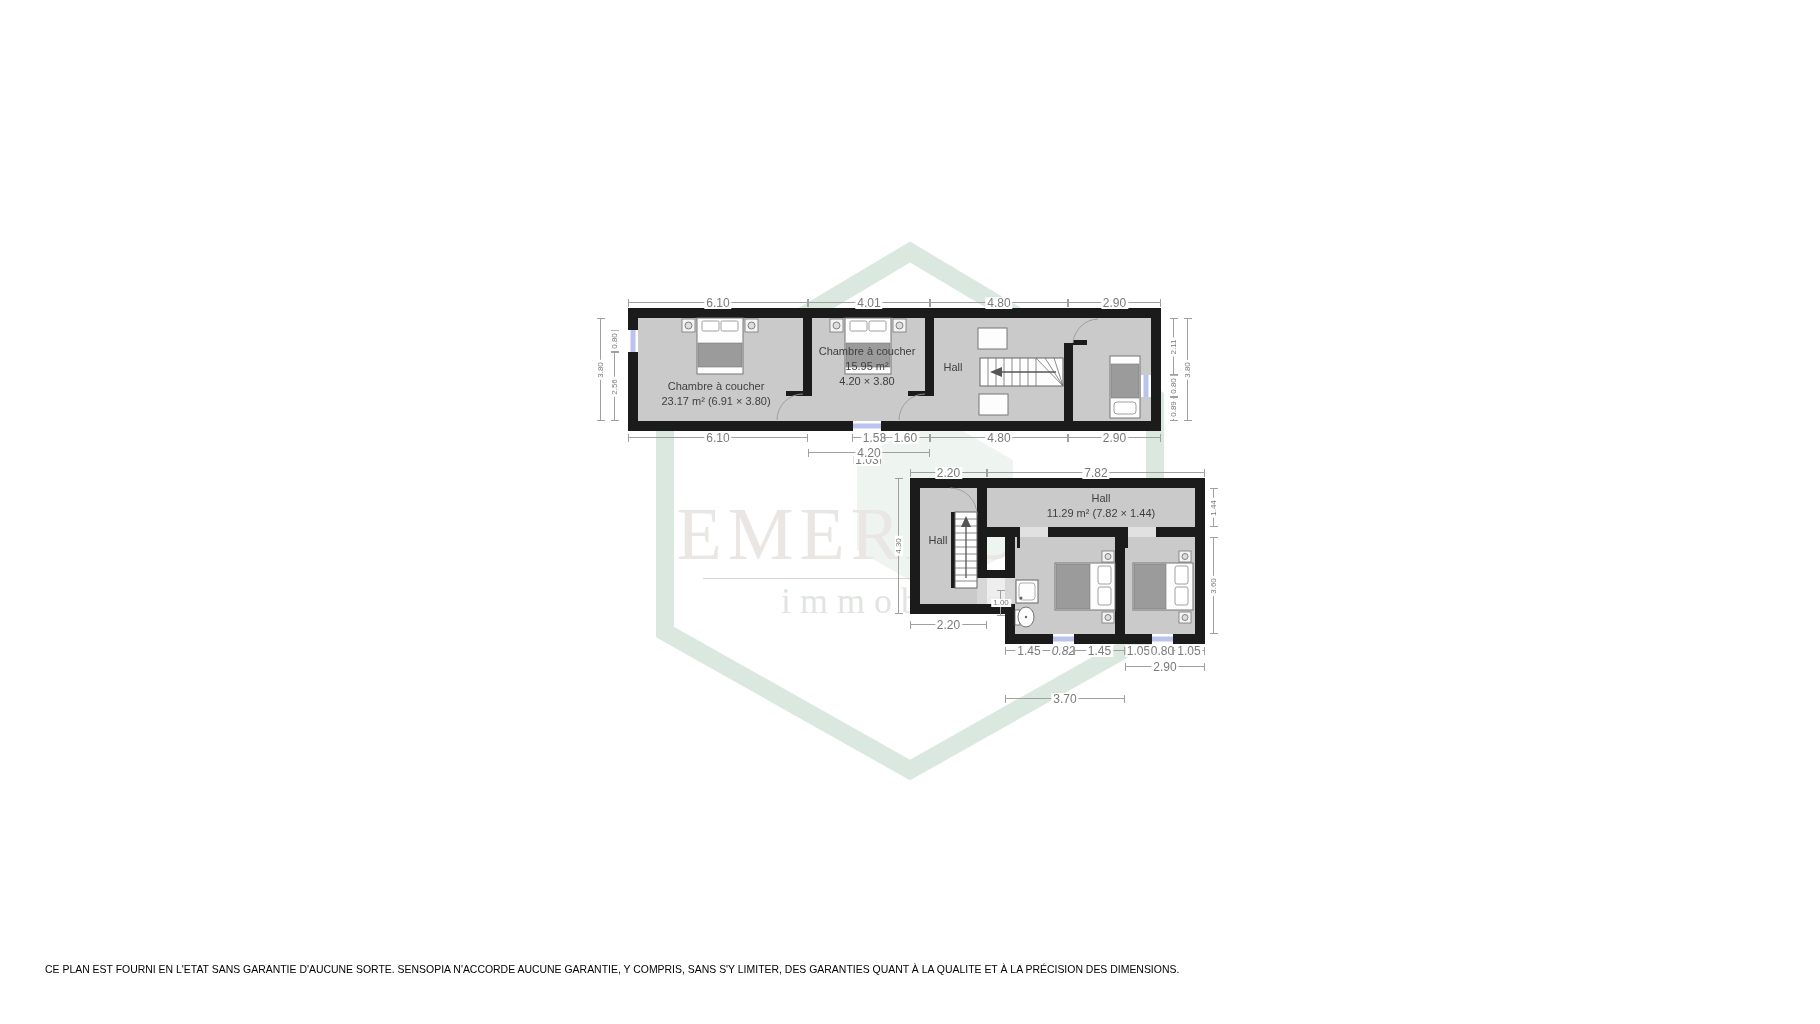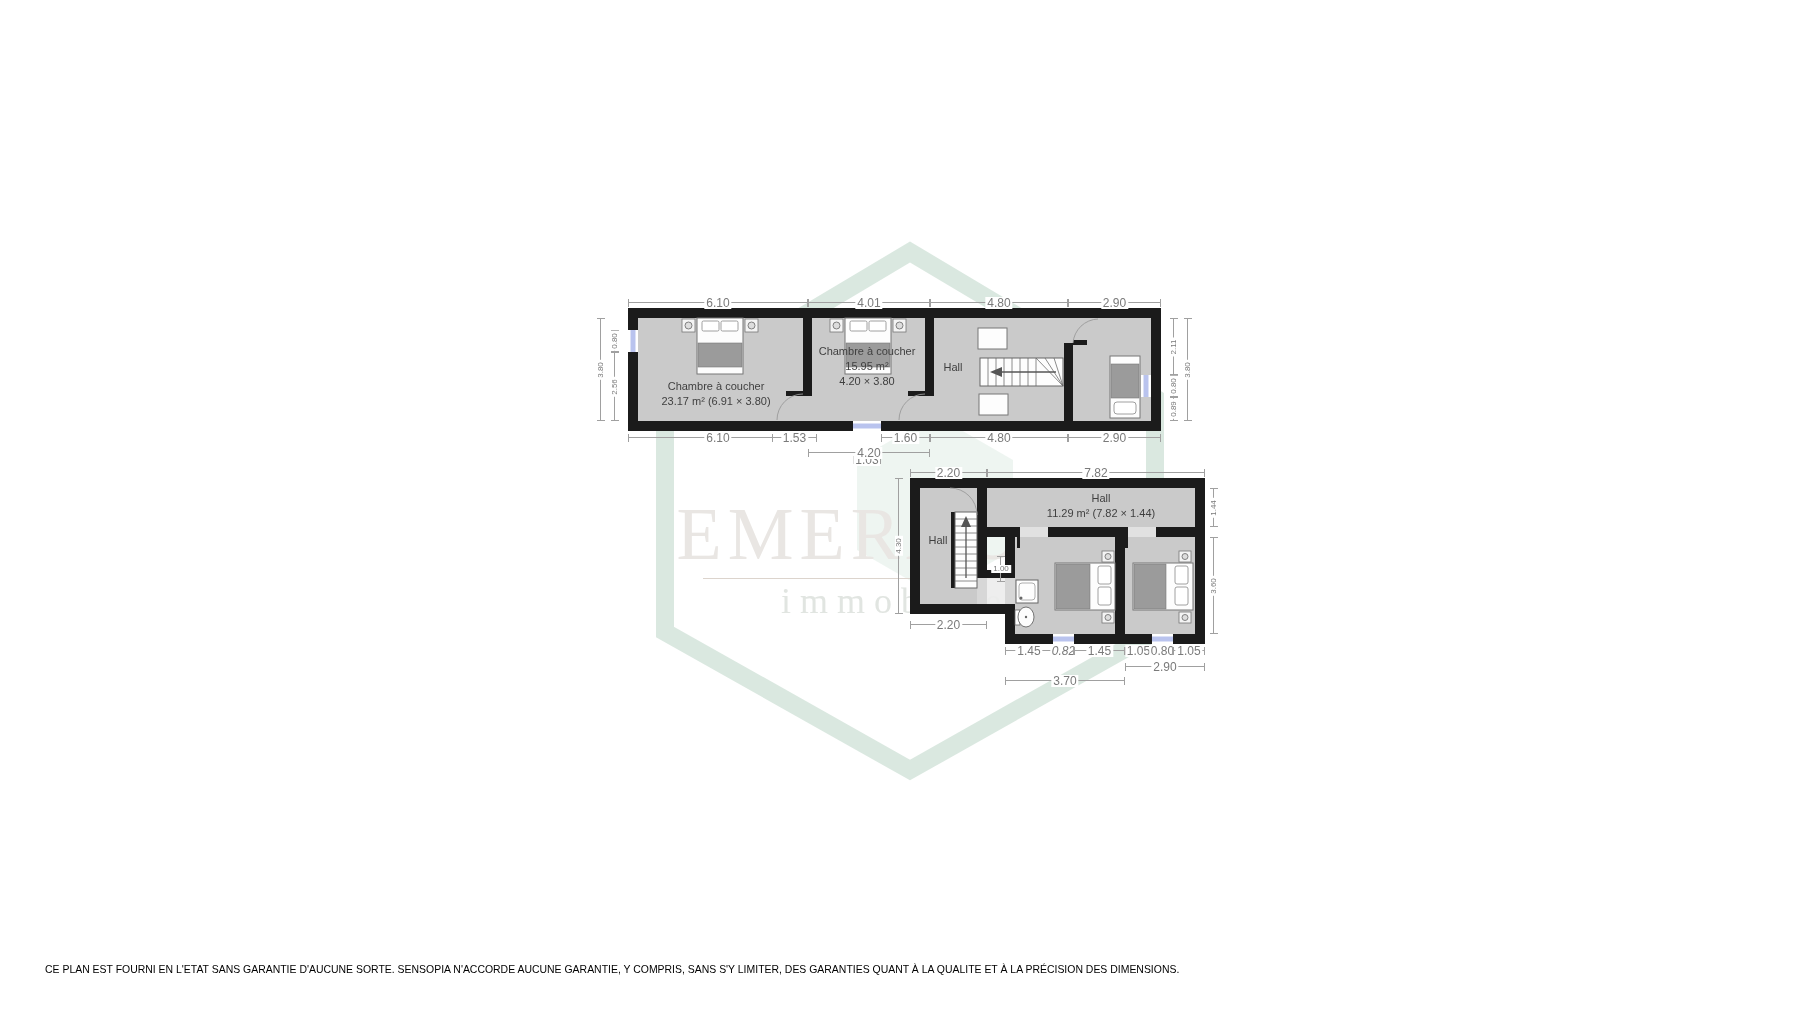--- a/index.html
+++ b/index.html
@@ -235,21 +235,21 @@
     </div>
   <div class="dimh" style="left:930px;top:302px;width:138px;">
       <span>4.80</span>
     </div>
   <div class="dimh" style="left:1068px;top:302px;width:93px;">
       <span>2.90</span>
     </div>
   <div class="dimh" style="left:628px;top:437px;width:180px;">
       <span>6.10</span>
     </div>
-  <div class="dimh" style="left:772px;top:437px;width:45px;">
+  <div class="dimh" style="left:852px;top:437px;width:45px;">
       <span>1.53</span>
     </div>
   <div class="dimh" style="left:853px;top:459px;width:28px;">
       <span>1.03</span>
     </div>
   <div class="dimh" style="left:881px;top:437px;width:49px;">
       <span>1.60</span>
     </div>
   <div class="dimh" style="left:808px;top:452px;width:122px;">
       <span>4.20</span>
@@ -287,21 +287,21 @@
     </div>
   <div class="dimh" style="left:987px;top:472px;width:218px;">
       <span>7.82</span>
     </div>
   <div class="dimv" style="left:898px;top:478px;height:136px;">
       <span>4.30</span>
     </div>
   <div class="dimh" style="left:910px;top:624px;width:77px;">
       <span>2.20</span>
     </div>
-  <div class="dimv hl" style="left:1000px;top:556px;height:26px;">
+  <div class="dimv hl" style="left:1000px;top:590px;height:26px;">
       <span>1.00</span>
     </div>
   <div class="dimv" style="left:1213px;top:488px;height:39px;">
       <span>1.44</span>
     </div>
   <div class="dimv" style="left:1213px;top:537px;height:97px;">
       <span>3.60</span>
     </div>
   <div class="dimh" style="left:1005px;top:650px;width:48px;">
       <span>1.45</span>
@@ -314,21 +314,21 @@
     </div>
   <div class="dimh" style="left:1125px;top:650px;width:27px;">
       <span>1.05</span>
     </div>
   <div class="dimh" style="left:1152px;top:650px;width:21px;">
       <span>0.80</span>
     </div>
   <div class="dimh" style="left:1173px;top:650px;width:32px;">
       <span>1.05</span>
     </div>
-  <div class="dimh" style="left:1005px;top:680px;width:120px;">
+  <div class="dimh" style="left:1005px;top:698px;width:120px;">
       <span>3.70</span>
     </div>
   <div class="dimh" style="left:1125px;top:666px;width:80px;">
       <span>2.90</span>
     </div>
 
   <div id="disclaimer">CE PLAN EST FOURNI EN L'ETAT SANS GARANTIE D'AUCUNE SORTE. SENSOPIA N'ACCORDE AUCUNE GARANTIE, Y COMPRIS, SANS S'Y LIMITER, DES GARANTIES QUANT À LA QUALITE ET À LA PRÉCISION DES DIMENSIONS.</div>
 
 </div>
 

